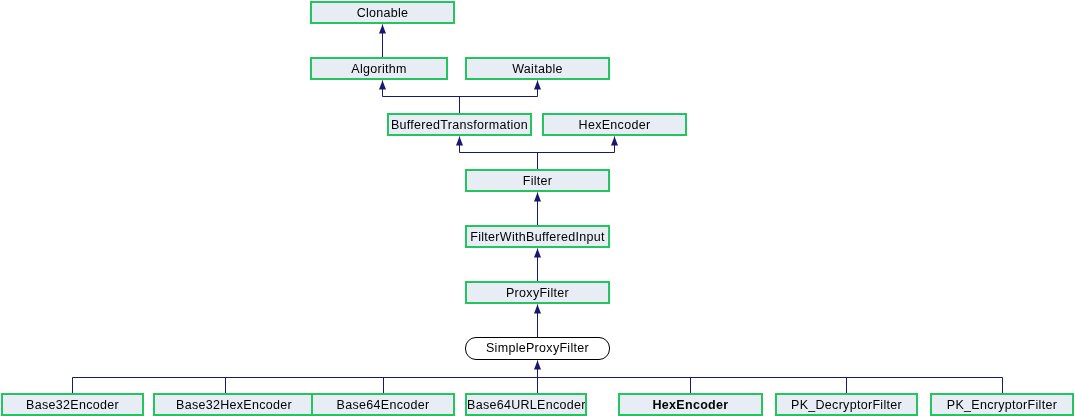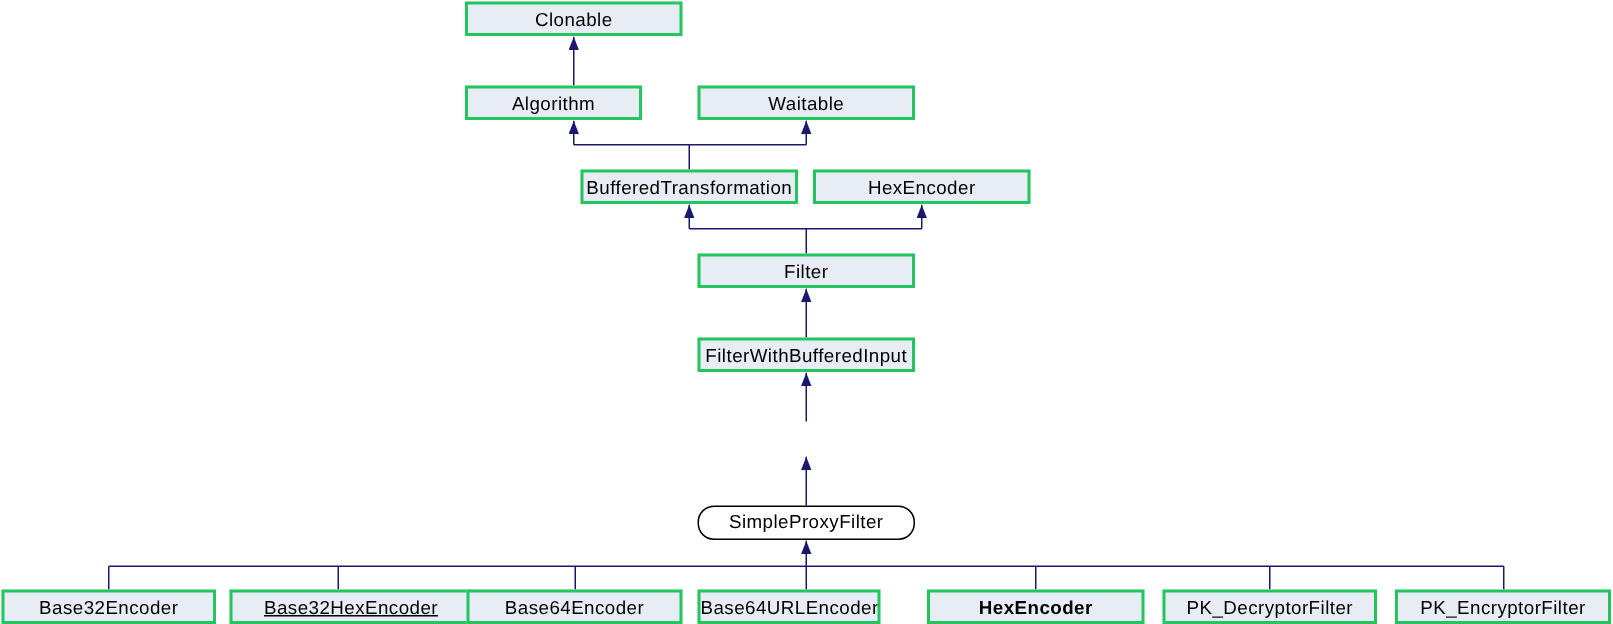--- a/index.html
+++ b/index.html
@@ -63,28 +63,29 @@
     <path class="edge" marker-end="url(#arrow)" d="M537.5,96.5 V80.5"></path>
     <path class="edge" marker-end="url(#arrow)" d="M459.5,152.5 V136.5"></path>
     <path class="edge" marker-end="url(#arrow)" d="M614.5,152.5 V136.5"></path>
     <path class="edge" marker-end="url(#arrow)" d="M537.5,225 V192.5"></path>
     <path class="edge" marker-end="url(#arrow)" d="M537.5,281 V248.5"></path>
     <path class="edge" marker-end="url(#arrow)" d="M537.5,337 V304.5"></path>
     <path class="edge" marker-end="url(#arrow)" d="M537.5,377.5 V360.5"></path>
   </svg>
 
   <div class="node" style="left:310px; top:1px;   width:145px;">Clonable</div>
-  <div class="node" style="left:310px; top:57px;  width:118px;">Algorithm</div>
+  <div class="node" style="left:310px; top:57px;  width:138px;">Algorithm</div>
   <div class="node" style="left:465px; top:57px;  width:145px;text-align:center;">Waitable</div>
   <div class="node" style="left:387px; top:113px; width:145px;">BufferedTransformation</div>
   <div class="node" style="left:542px; top:113px; width:145px;">HexEncoder</div>
   <div class="node" style="left:465px; top:169px; width:145px;">Filter</div>
   <div class="node" style="left:465px; top:225px; width:145px;">FilterWithBufferedInput</div>
+  <div class="node" style="left:465px; top:281px; width:145px;">ProxyFilter</div>
   <div class="node current" style="left:465px; top:337px; width:145px;border-radius:11px;">SimpleProxyFilter</div>
   <div class="node" style="left:1px;   top:393px; width:143px;">Base32Encoder</div>
-  <div class="node" style="left:153px; top:393px; width:162px;text-decoration:underline;">Base32HexEncoder</div>
+  <div class="node" style="left:153px; top:393px; width:162px;">Base32HexEncoder</div>
   <div class="node" style="left:311px; top:393px; width:144px;">Base64Encoder</div>
   <div class="node" style="left:465px; top:393px; width:122px;">Base64URLEncoder</div>
   <div class="node" style="left:618px; top:393px; width:145px;font-weight:bold;">HexEncoder</div>
   <div class="node" style="left:775px; top:393px; width:143px;">PK_DecryptorFilter</div>
   <div class="node" style="left:930px; top:393px; width:144px;">PK_EncryptorFilter</div>
 
 </div>
 
 </body></html>

